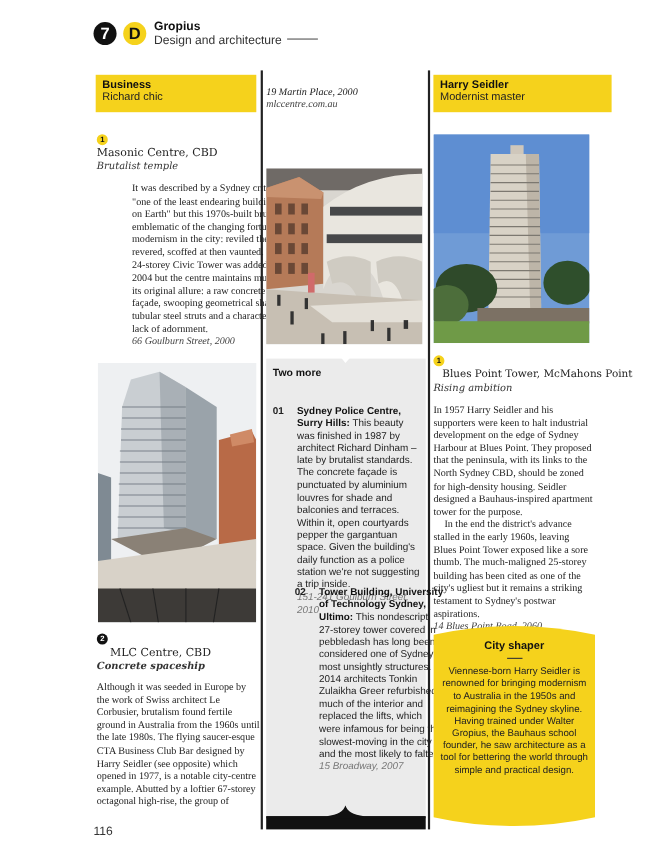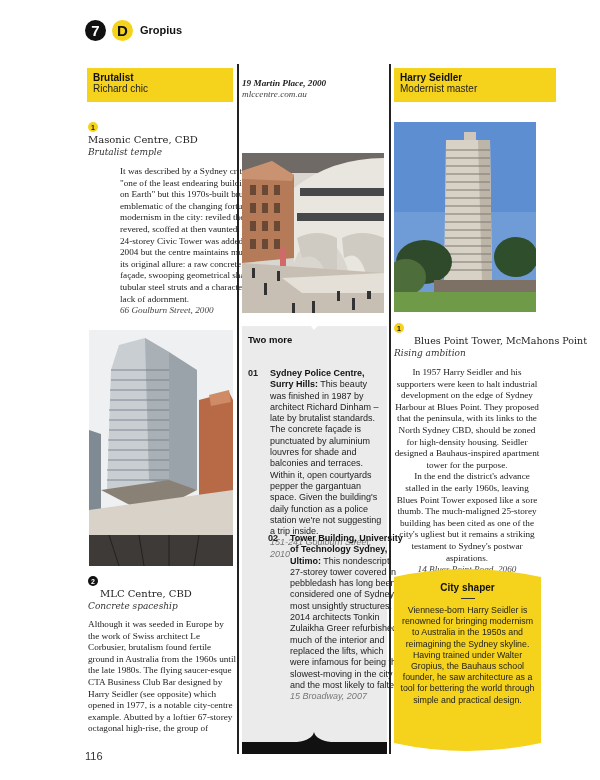--- a/index.html
+++ b/index.html
@@ -23,21 +23,21 @@
   .ybox .s { font:10px "Liberation Sans", sans-serif; color:#222; }
 
   .badge { position:absolute; width:10px; height:10px; border-radius:50%; font:bold 7px "Liberation Sans", sans-serif; display:flex; align-items:center; justify-content:center; }
   .badge.y { background:#f5d21c; color:#111; }
   .badge.b { background:#111; color:#fff; }
 
   .entry-name { position:absolute; font:10px "DejaVu Serif", serif; color:#222; white-space:nowrap; }
   .entry-tag { position:absolute; font:italic 9px "DejaVu Serif", serif; color:#333; white-space:nowrap; }
   .body-text { position:absolute; font:9.2px/11.6px "Liberation Serif", "DejaVu Serif", serif; color:#222; }
   .body-text .addr { font-style:italic; color:#444; }
-  .body-text .addr-b { font-style:italic; font-weight:bold; color:#222; }
+  .body-text .addr-b { font-style:italic; font-weight:normal; color:#222; }
 
   
   .photo { position:absolute; overflow:hidden; }
 
   
   .twomore { position:absolute; left:242px; top:326px; width:145px; height:416px; background:#ebebeb; }
   .twomore h3 { position:absolute; left:6px; top:8px; margin:0; font:bold 9.5px "Liberation Sans", sans-serif; color:#111; }
   .tm-item { position:absolute; left:6px; font:9px/11.3px "Liberation Sans", sans-serif; color:#222; width:135px; }
   .tm-item .n { position:absolute; left:0; top:0; font-weight:bold; }
   .tm-item .c { margin-left:22px; display:block; }
@@ -54,29 +54,30 @@
   .page-num { position:absolute; left:85px; top:750px; font:11px "Liberation Sans", sans-serif; color:#333; }
 </style>
 </head>
 <body>
 
 <div class="hdr">
   <div class="num-circ">7</div>
   <div class="d-circ">D</div>
   <div class="hdr-text">
     <div class="hdr-city">Gropius</div>
+    <div><span class="hdr-sect">Design and architecture</span><span class="hdr-rule"></span></div>
   </div>
 </div>
 
 <div class="vrule" style="left:237px; top:64px; height:690px;"></div>
 <div class="vrule" style="left:389px; top:64px; height:690px;"></div>
 
 <div class="ybox" style="left:87px; top:68px; width:146px; height:34px;">
   <div style="padding:4px 6px;">
-    <div class="t">Brutalist</div>
+    <div class="t">Business</div>
     <div class="s">Richard chic</div>
   </div>
 </div>
 
 <div class="badge y" style="left:88px; top:122px;">1</div>
 <div class="entry-name" style="left:88px; top:134px;">Masonic Centre, CBD</div>
 <div class="entry-tag" style="left:88px; top:147px;">Brutalist temple</div>
 <div class="body-text" style="left:88px; top:166px; width:146px;margin-left:32px;">
   <span>It was described by a Sydney critic as "one of the least endearing buildings on Earth" but this 1970s-built brute is emblematic of the changing fortunes of modernism in the city: reviled then revered, scoffed at then vaunted. The 24-storey Civic Tower was added in 2004 but the centre maintains much of its original allure: a raw concrete façade, swooping geometrical shapes, tubular steel struts and a characteristic lack of adornment.</span><br>
   <span class="addr">66 Goulburn Street, 2000</span>
@@ -112,21 +113,21 @@
       <line x1="20" y1="205" x2="30" y2="236"></line>
         <line x1="50" y1="205" x2="55" y2="236"></line>
       <line x1="80" y1="205" x2="80" y2="236"></line>
         <line x1="110" y1="205" x2="105" y2="236"></line>
     </g>
   </svg>
 </div>
 
 <div class="badge b" style="left:88px; top:576px;">2</div>
 <div class="entry-name" style="left:88px; top:588px;margin-left:12px;">MLC Centre, CBD</div>
-<div class="entry-tag" style="left:88px; top:601px; font-weight:normal;">Concrete spaceship</div>
+<div class="entry-tag" style="left:88px; top:601px; font-weight:bold;">Concrete spaceship</div>
 <div class="body-text" style="left:88px; top:619px; width:148px;">Although it was seeded in Europe by the work of Swiss architect Le Corbusier, brutalism found fertile ground in Australia from the 1960s until the late 1980s. The flying saucer-esque CTA Business Club Bar designed by Harry Seidler (see opposite) which opened in 1977, is a notable city-centre example. Abutted by a loftier 67-storey octagonal high-rise, the group of</div>
 
 <div class="page-num">116</div>
 
 <div class="body-text" style="left:242px; top:66px; width:146px;">
   <br>
   <span class="addr-b">19 Martin Place, 2000</span><br>
   <span class="addr">mlccentre.com.au</span>
 </div>
 
@@ -226,23 +227,23 @@
     </g>
     <ellipse cx="30" cy="140" rx="28" ry="22" fill="#2f4a2a"></ellipse>
     <ellipse cx="12" cy="155" rx="20" ry="18" fill="#4d6e3b"></ellipse>
     <ellipse cx="122" cy="135" rx="22" ry="20" fill="#2f4f2c"></ellipse>
     <rect x="40" y="158" width="102" height="14" fill="#7c7164"></rect>
     <rect x="0" y="170" width="142" height="20" fill="#6f9a47"></rect>
   </svg>
 </div>
 
 <div class="badge y" style="left:394px; top:323px;">1</div>
-<div class="entry-name" style="left:414px; top:335px; font-size:9.5px;">Blues Point Tower, McMahons Point</div>
+<div class="entry-name" style="left:402px; top:335px; font-size:9.5px;">Blues Point Tower, McMahons Point</div>
 <div class="entry-tag" style="left:394px; top:348px;">Rising ambition</div>
-<div class="body-text" style="left:394px; top:367px; width:146px;text-align:center;">
+<div class="body-text" style="left:394px; top:367px; width:146px;">
   <span>In 1957 Harry Seidler and his supporters were keen to halt industrial development on the edge of Sydney Harbour at Blues Point. They proposed that the peninsula, with its links to the North Sydney CBD, should be zoned for high-density housing. Seidler designed a Bauhaus-inspired apartment tower for the purpose.</span><br>
   <span style="display:inline-block; width:10px;"></span><span>In the end the district's advance stalled in the early 1960s, leaving Blues Point Tower exposed like a sore thumb. The much-maligned 25-storey building has been cited as one of the city's ugliest but it remains a striking testament to Sydney's postwar aspirations.</span><br>
   <span class="addr">14 Blues Point Road, 2060</span>
 </div>
 
 <div class="cityshaper">
   <svg style="position:absolute; left:0; top:0;" width="147" height="190" viewBox="0 0 147 190">
     <path d="M0,12 Q73,-4 147,12 L147,178 Q73,194 0,178 Z" fill="#f5d21c"></path>
   </svg>
   <div class="cs-inner">

